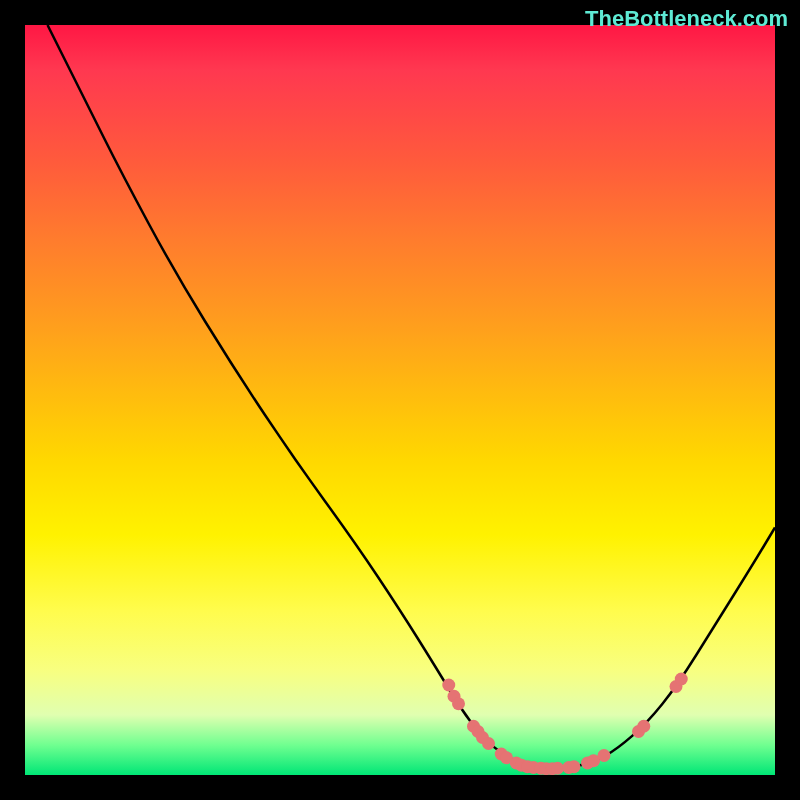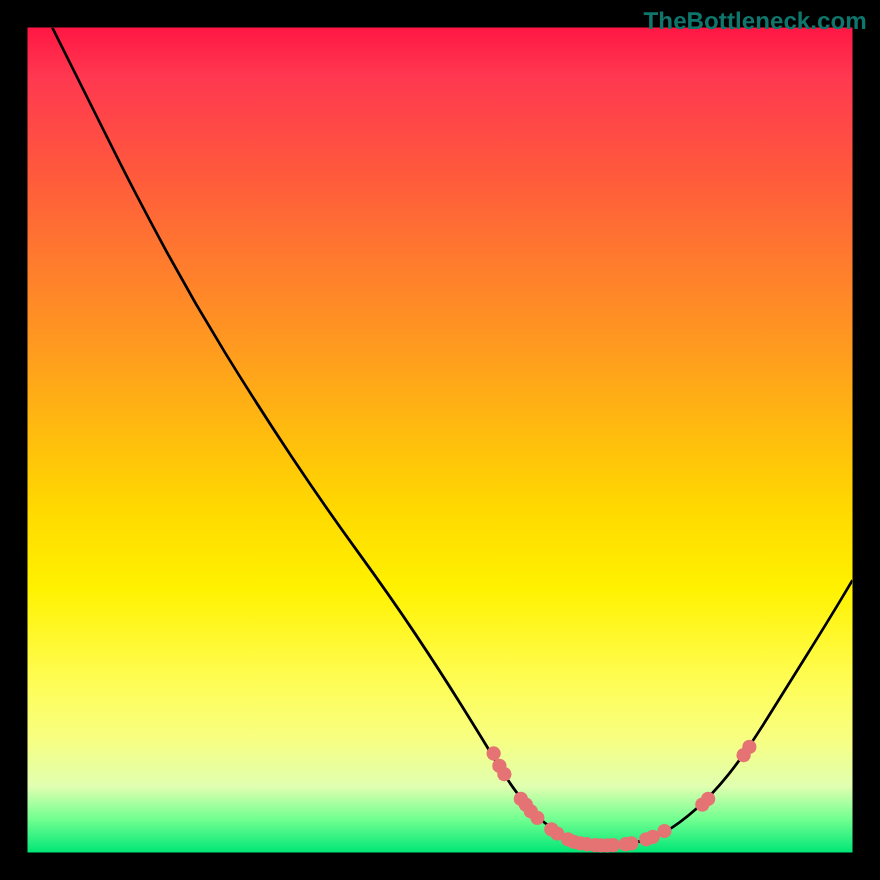--- a/index.html
+++ b/index.html
@@ -7,21 +7,21 @@
       width: 800px;
       height: 800px;
       background: #000;
       position: relative;
       font-family: Arial, sans-serif;
     }
     .watermark {
       position: absolute;
       top: 6px;
       right: 12px;
-      color: #0f766e;
+      color: #5eead4;
       font-size: 22px;
       font-weight: bold;
       z-index: 10;
     }
     .chart-area {
       position: absolute;
       top: 25px;
       left: 25px;
       width: 750px;
       height: 750px;

